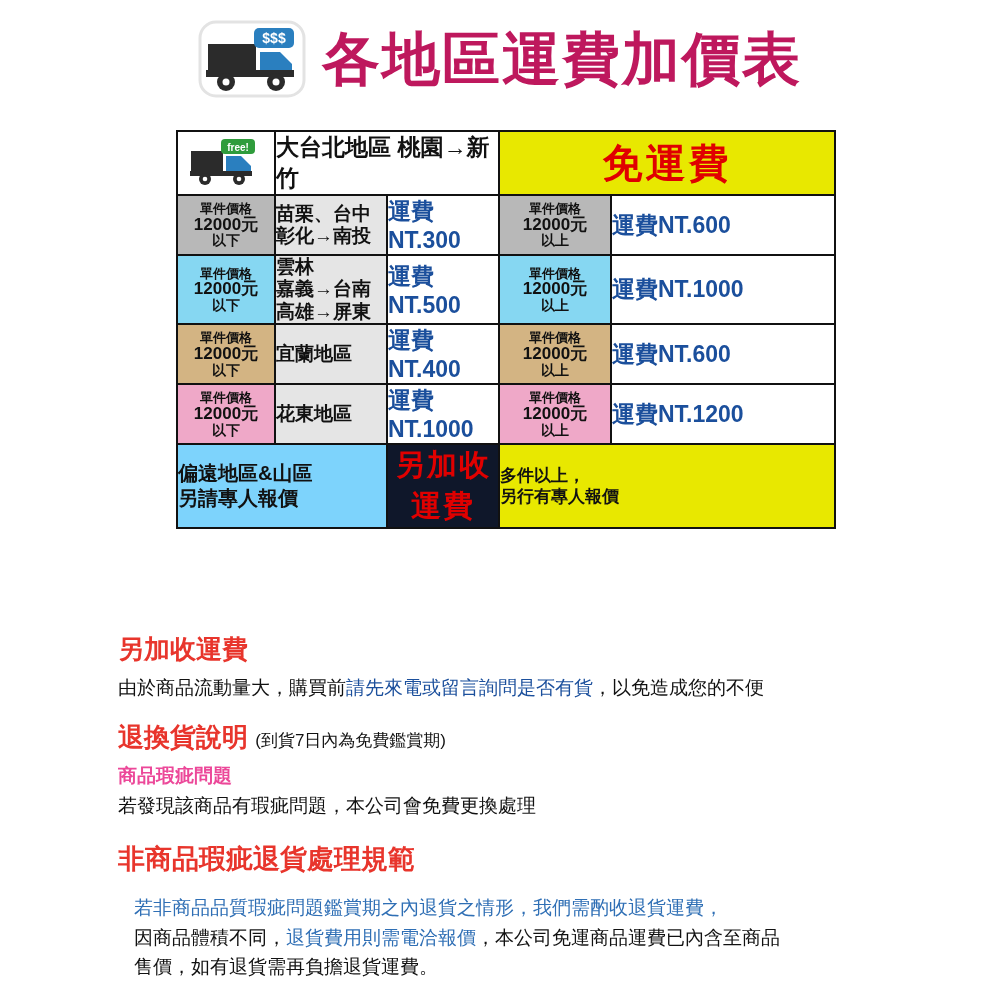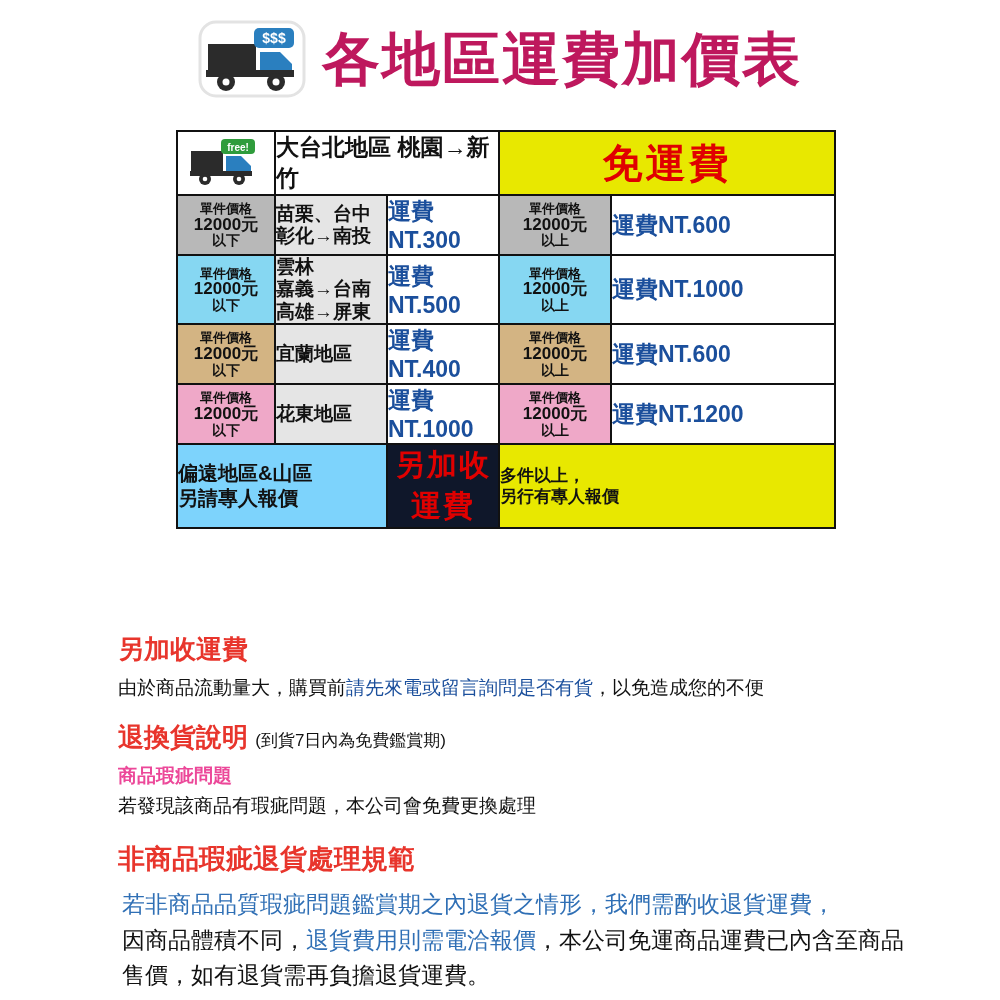--- a/index.html
+++ b/index.html
@@ -178,23 +178,23 @@
     margin: 0 0 4px 0;
   }
   .note-big-red {
     color: #e8352c;
     font-size: 27px;
     font-weight: bold;
     margin: 22px 0 10px 0;
   }
   .note-blue-block {
     color: #2f6fb5;
-    font-size: 23px;
+    font-size: 19px;
     line-height: 1.55;
-    margin: 4px;
+    margin: 16px;
   }
   .note-blue-block .dark { color: #111; }
 </style>
 </head>
 <body>
 
 <div class="page">
 
   <div class="header">
     <div class="truck-badge">

